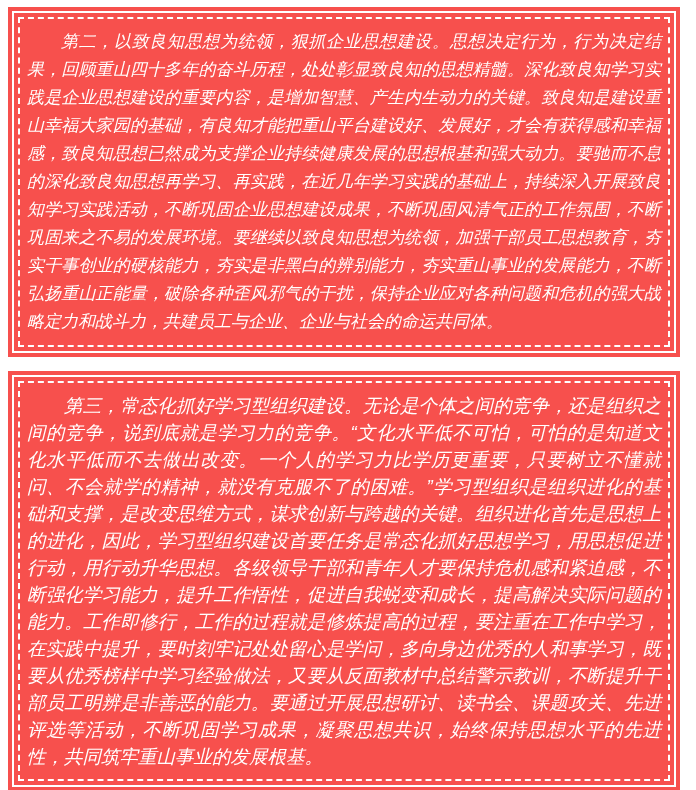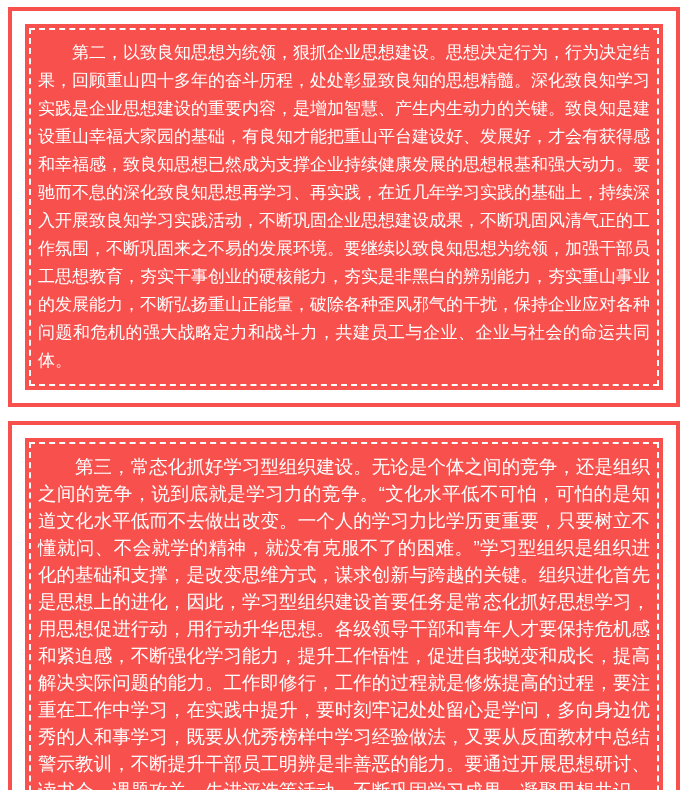--- a/index.html
+++ b/index.html
@@ -13,21 +13,22 @@
   }
   body {
     width: 696px;
     min-height: 790px;
     padding: 7px 16px 10px 8px;
     font-family: "Liberation Sans", sans-serif;
   }
   .panel {
     border: 4px solid var(--red);
     background: var(--white);
-    padding: 13px;              
+    padding: 2px;              
+    font-style: italic;
   }
   .panel + .panel {
     margin-top: 14px;          
   }
   .panel-fill {
     background: var(--red);
     padding: 4px;              
   }
   .panel-dashed {
     border: 2px dashed var(--white);

